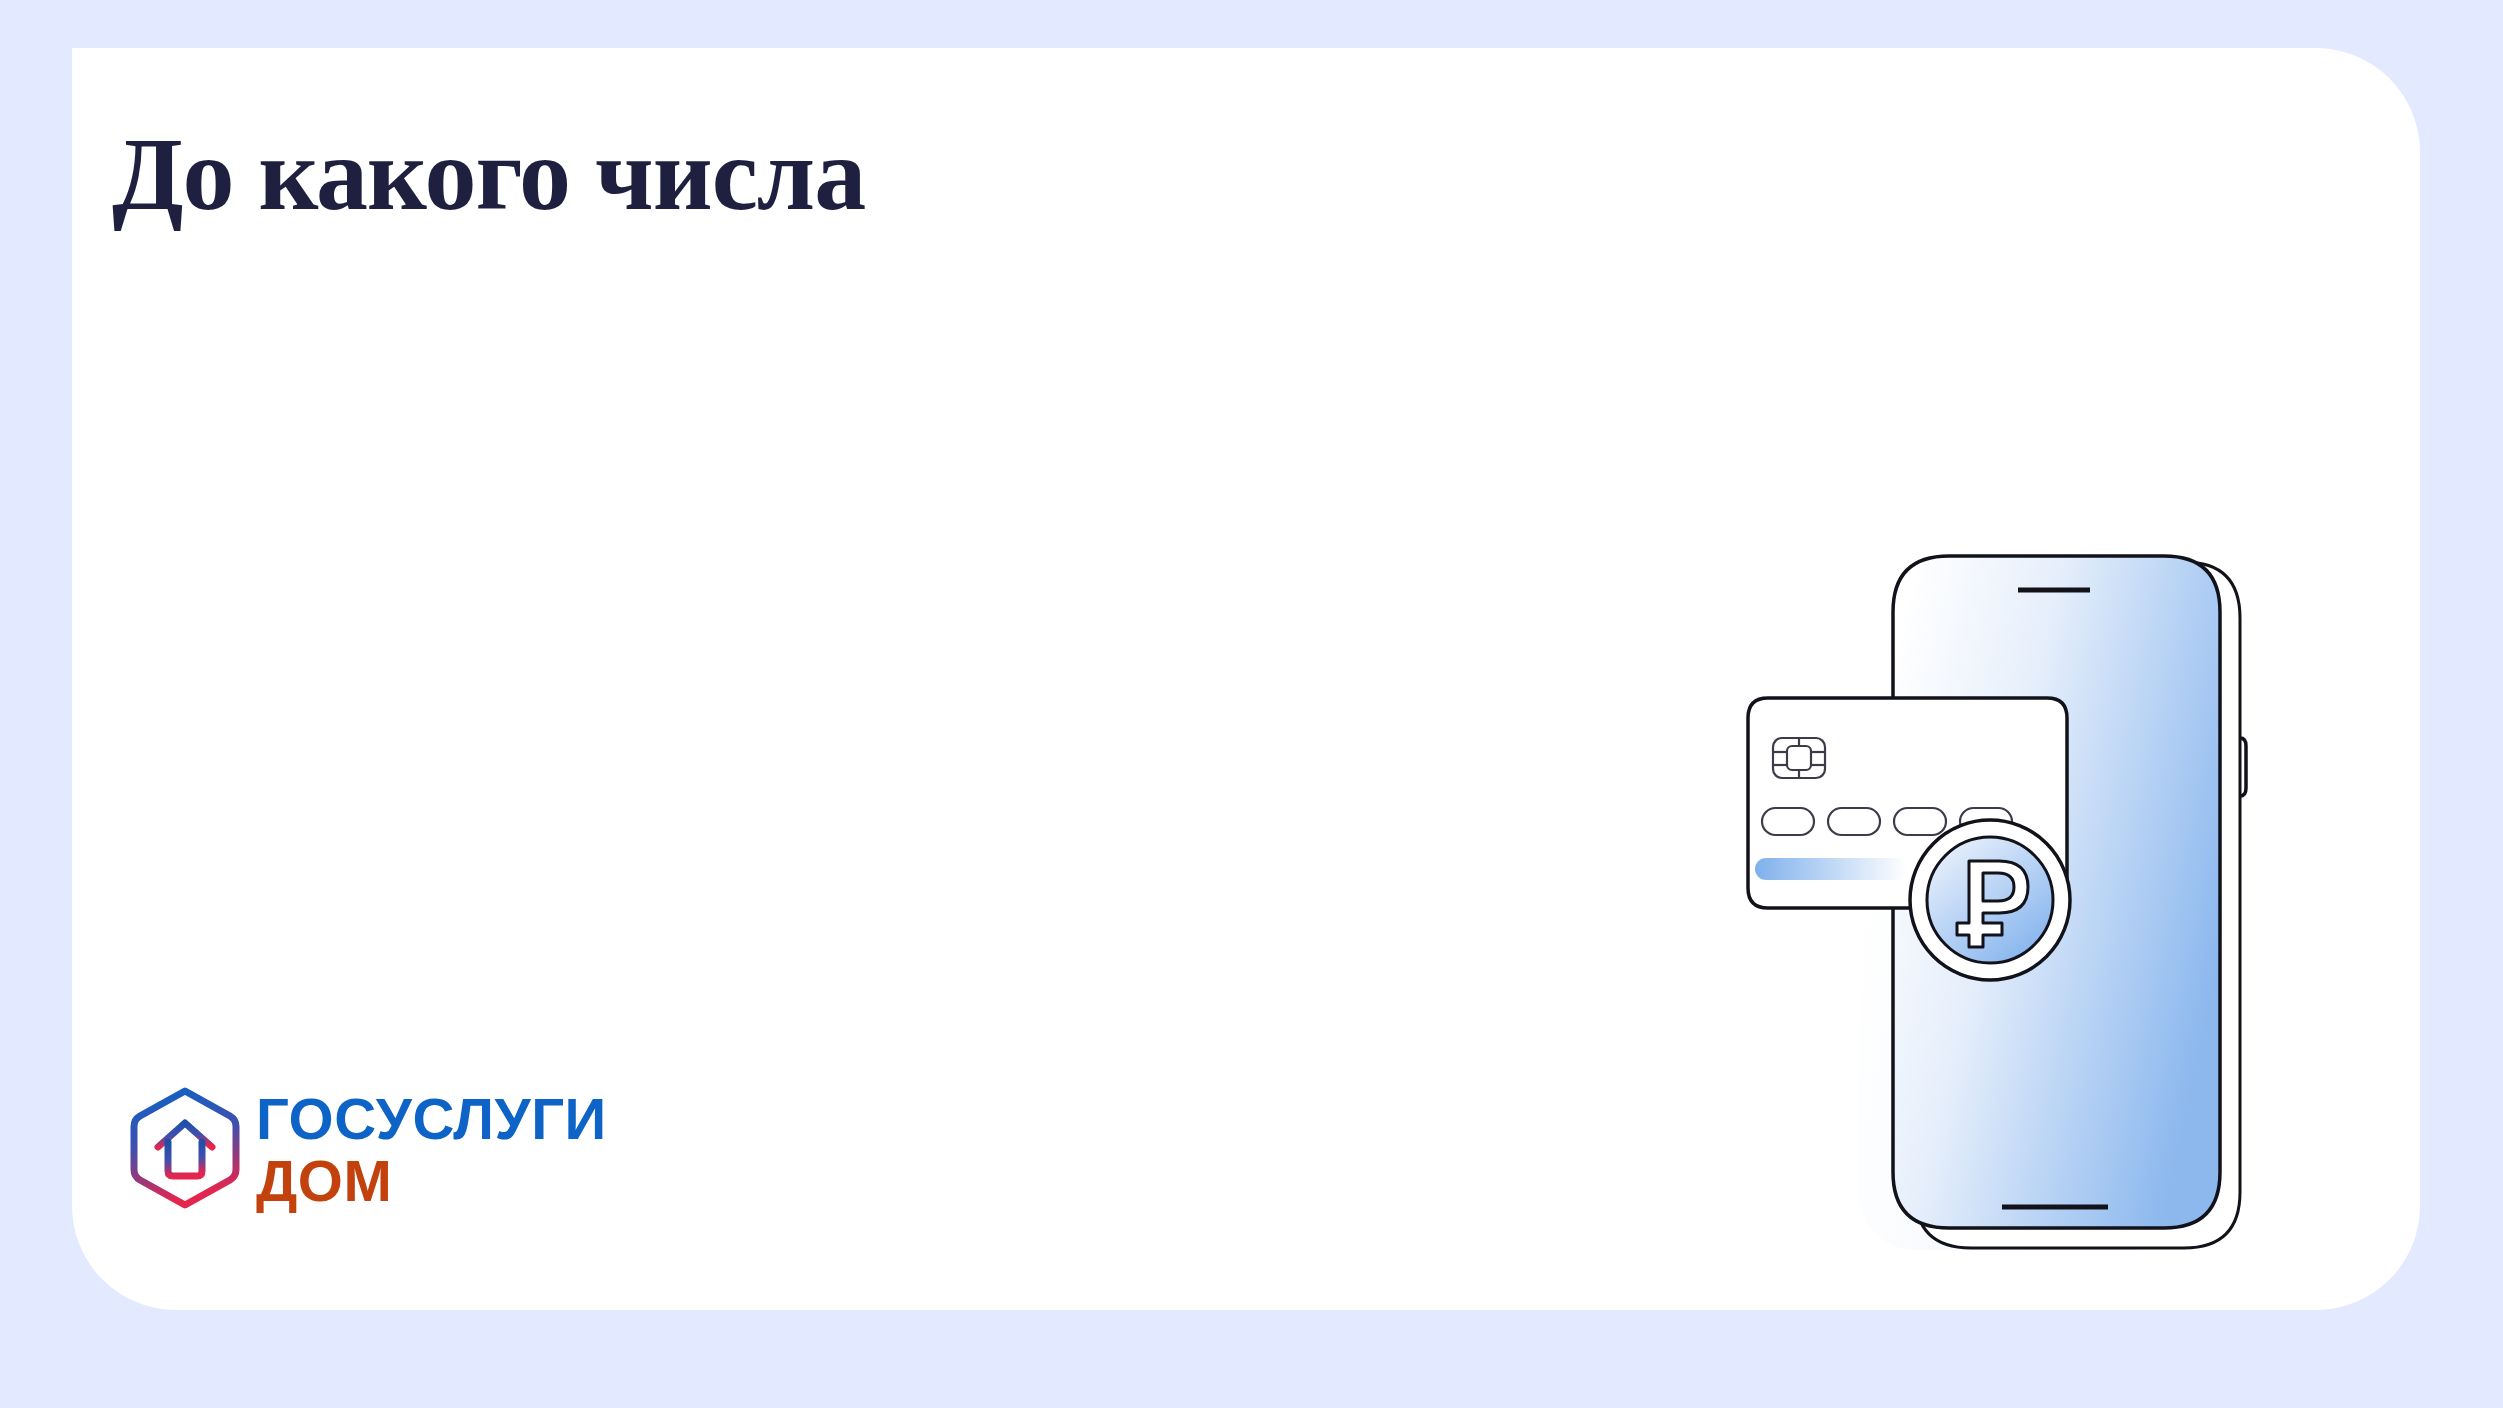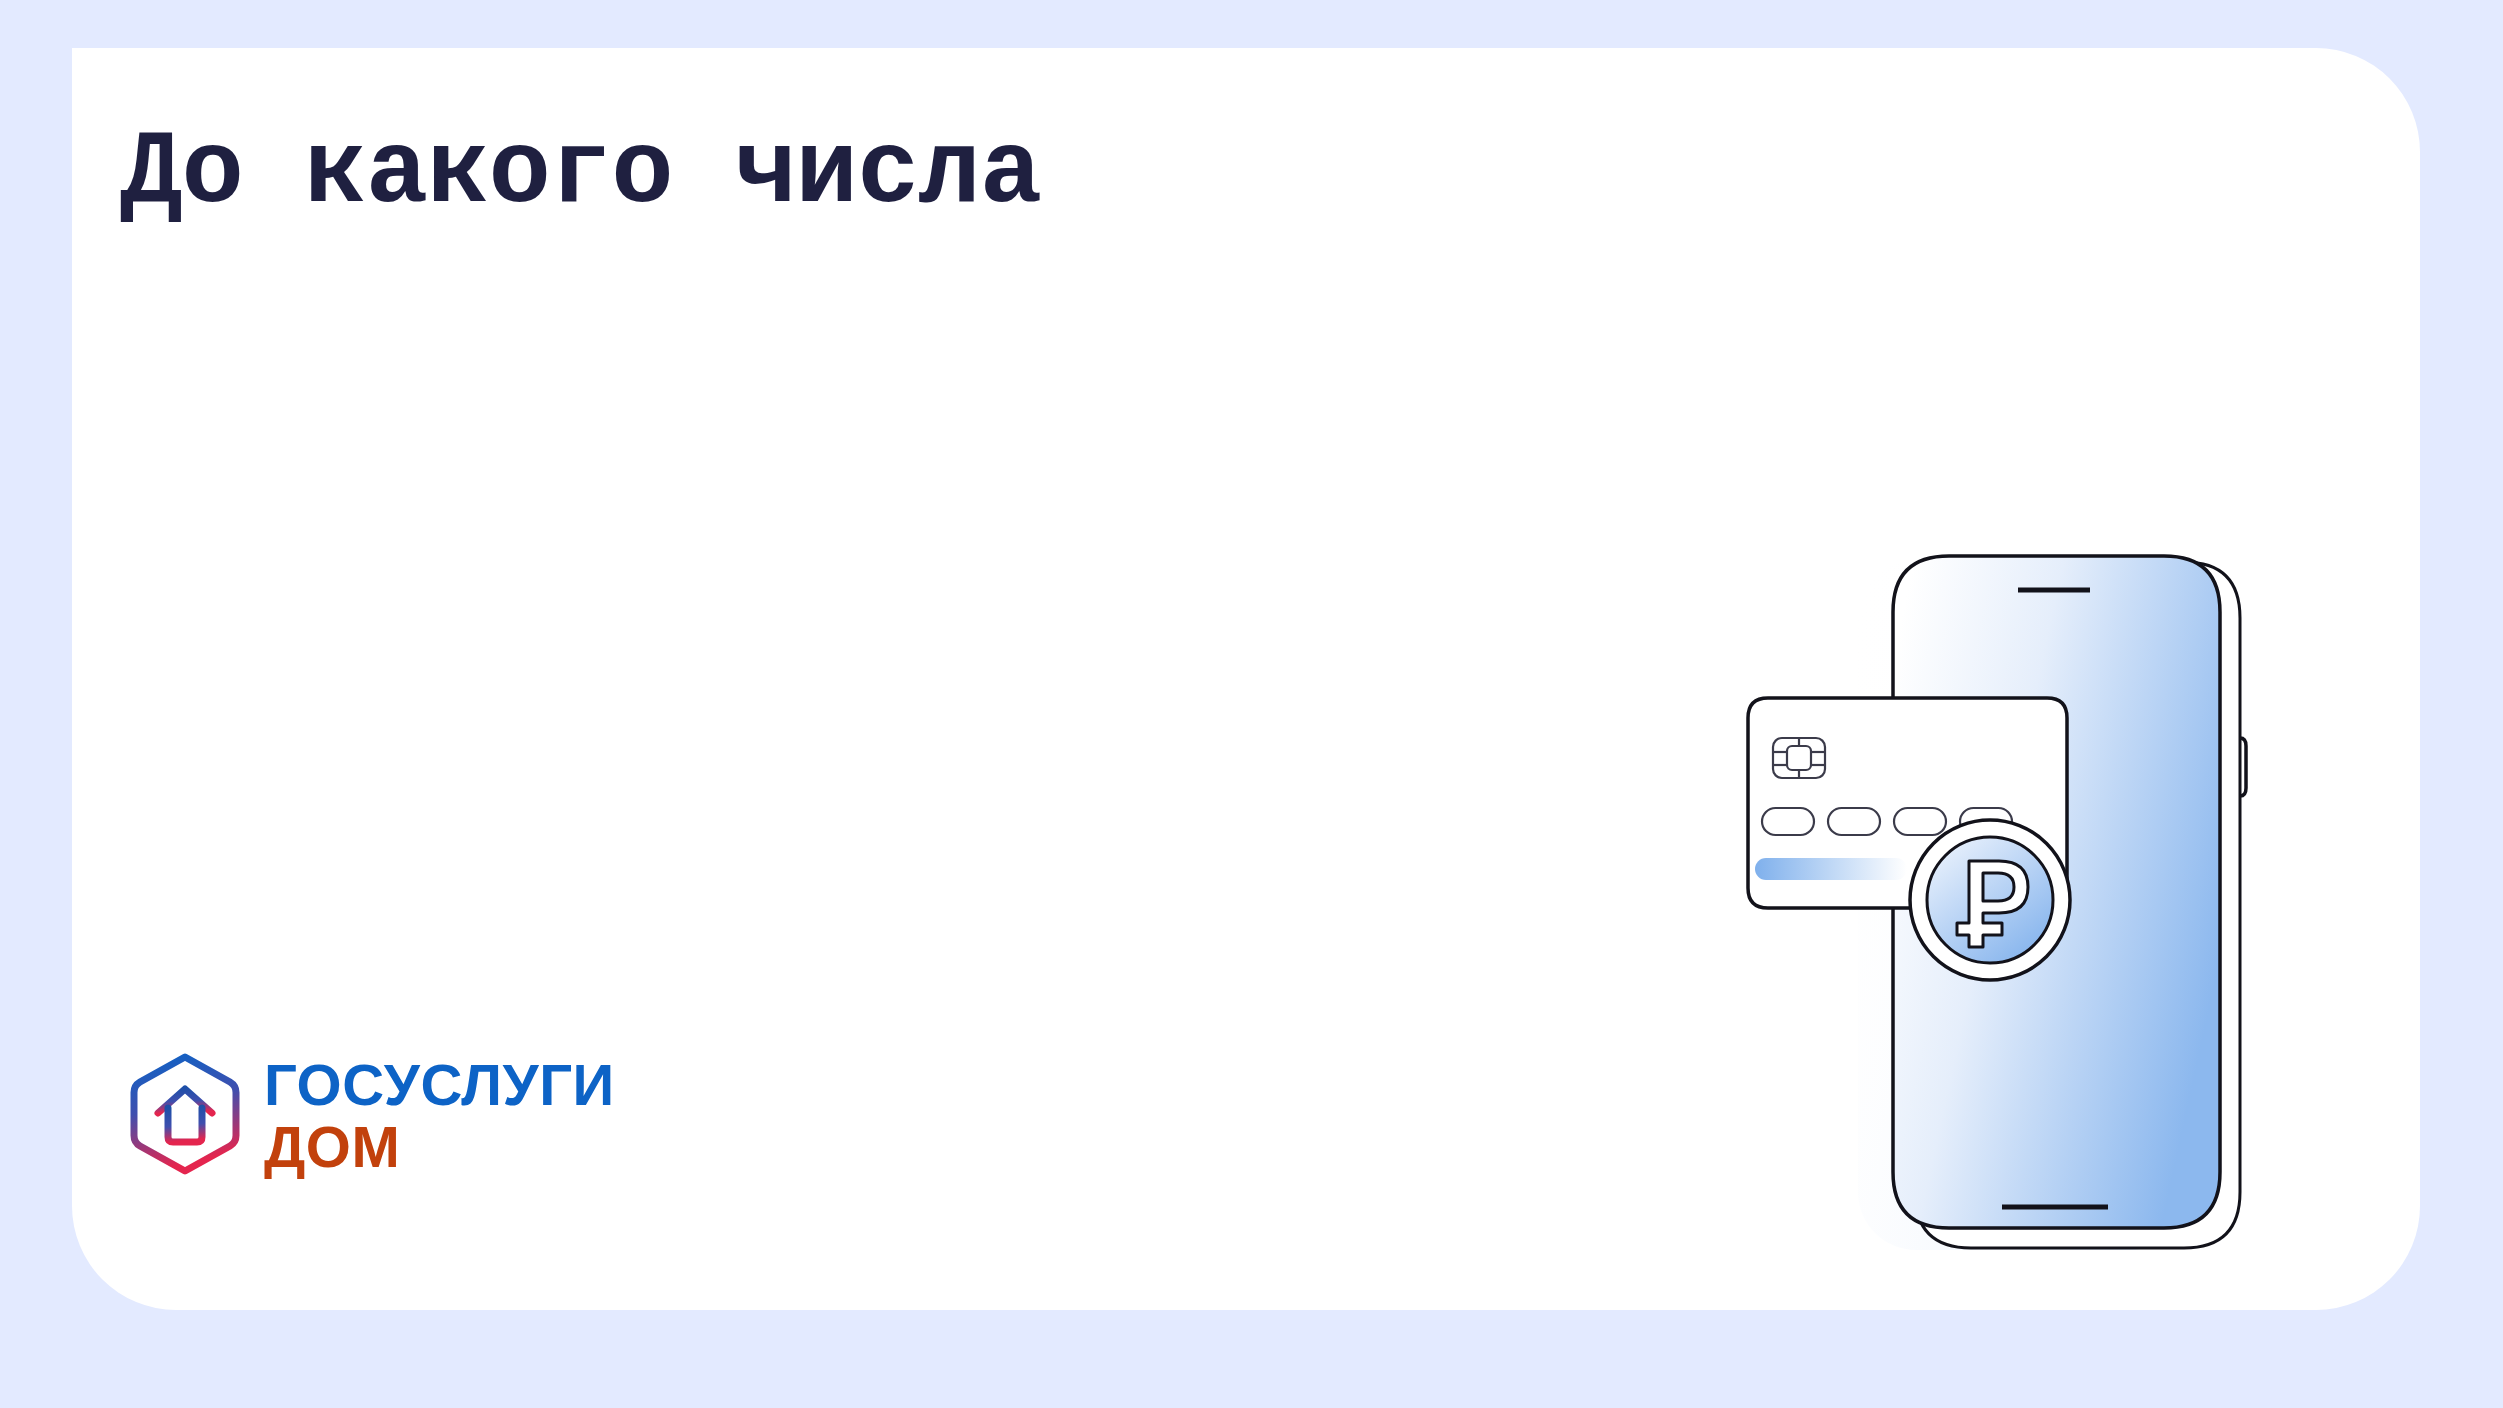--- a/index.html
+++ b/index.html
@@ -29,40 +29,40 @@
     top:48px;
     width:2348px;
     height:1262px;
     background:#ffffff;
     border-radius:0 104px 104px 104px;
   }
 
   
   #headline {
     position:absolute;
-    left:120px;
+    left:112px;
     top:118px;
     color:#1f2040;
-    font-family:Liberation Mono, monospace;
+    font-family:Liberation Serif, serif;
     font-weight:bold;
     font-size:104px;
     line-height:1.07;
     letter-spacing:-1px;
     white-space:nowrap;
   }
   #headline .hl-line { display:block; }
 
   
   #logo {
     position:absolute;
     left:122px;
-    top:1051px;
+    top:1085px;
     display:flex;
     align-items:center;
-    gap:16px;
+    gap:8px;
   }
   #logo-mark { width:126px; height:126px; display:block; }
   #logo-words {
     display:flex;
     flex-direction:column;
     line-height:0.96;
     padding-top:4px;
   }
   #logo-words .word-top {
     font-family:"Liberation Sans", sans-serif;

